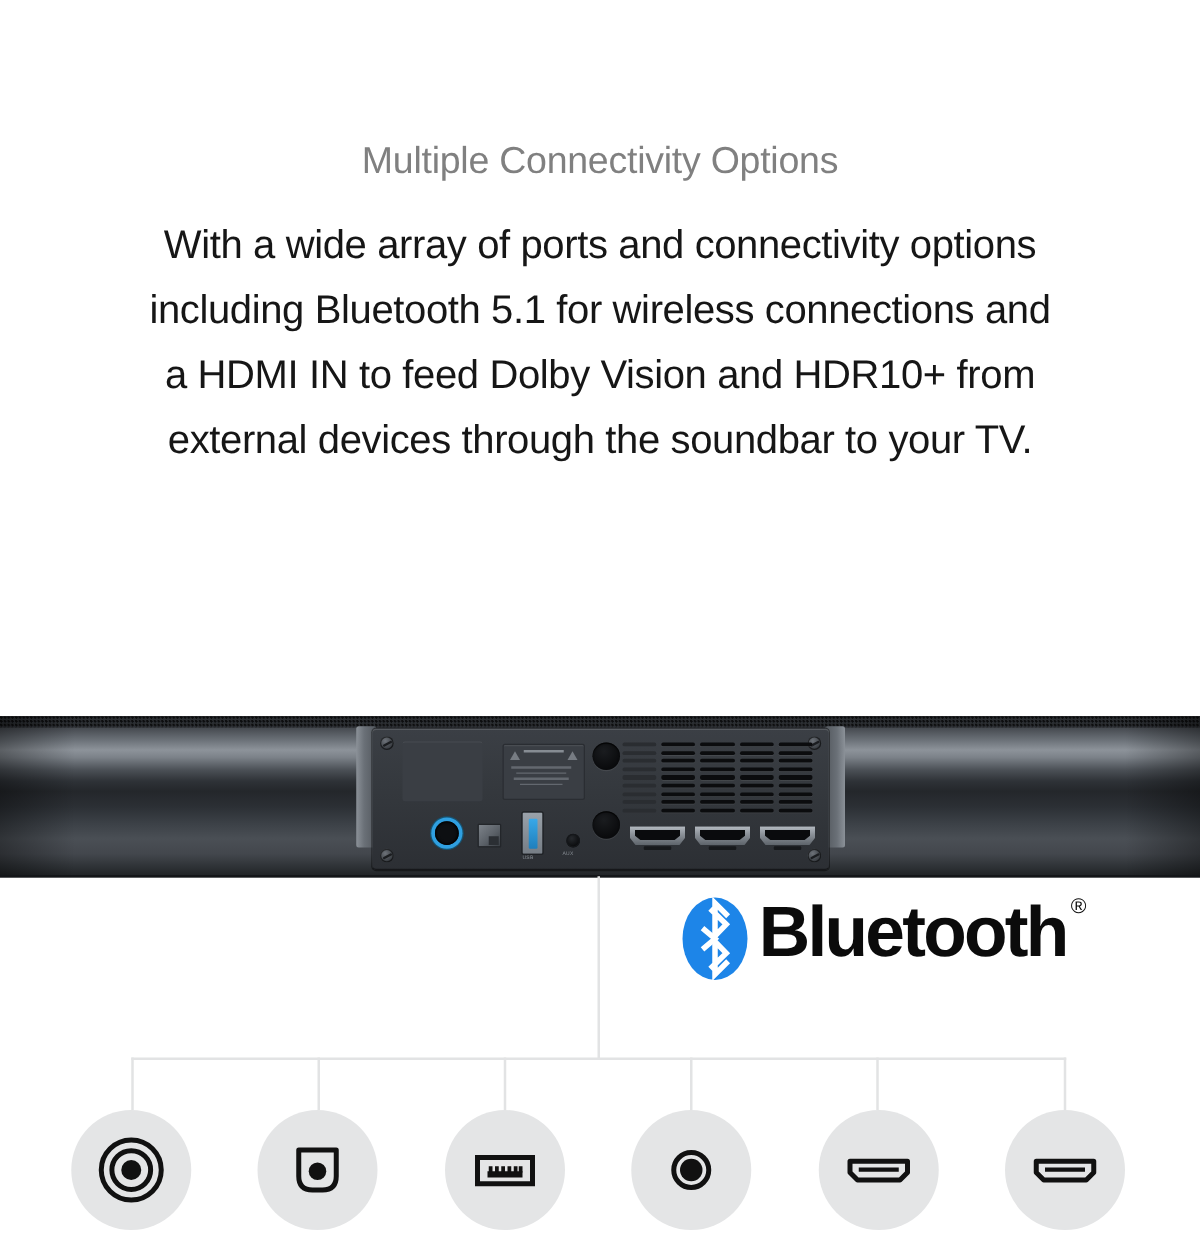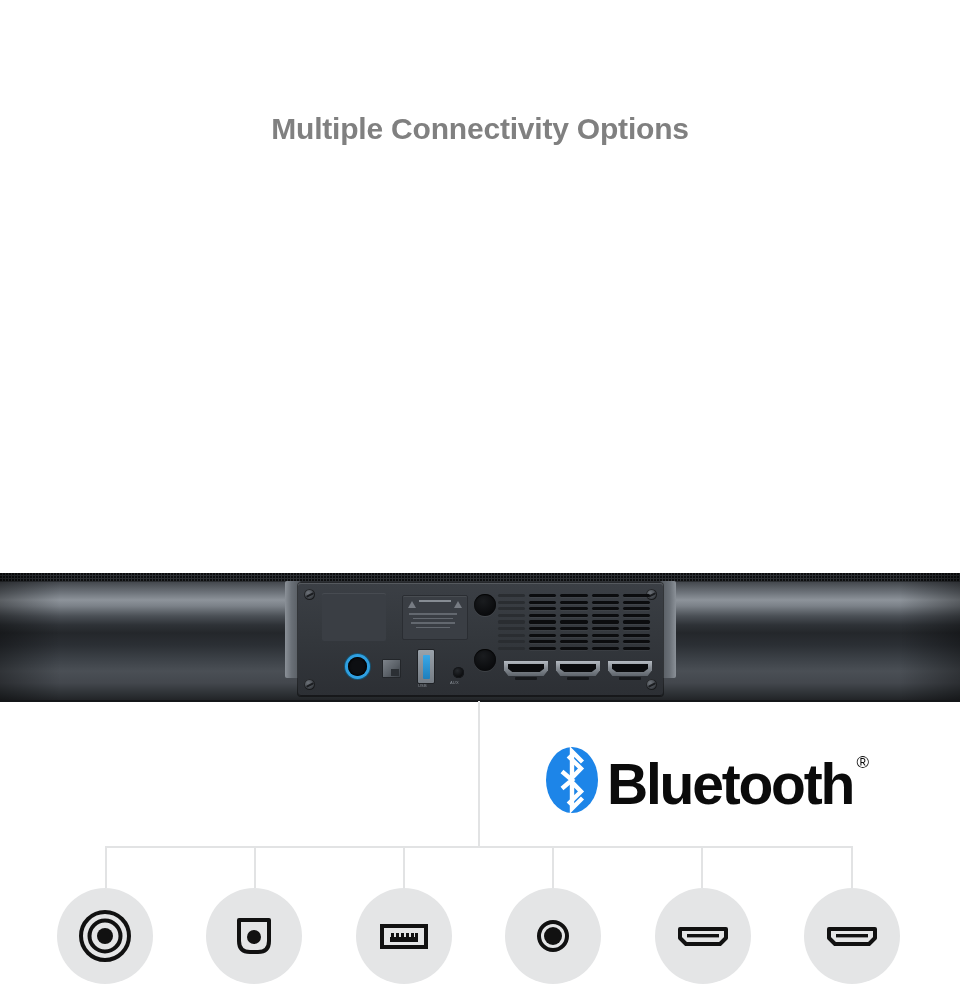--- a/index.html
+++ b/index.html
@@ -21,21 +21,21 @@
     position: absolute;
     top: 0;
     left: 0;
     width: 960px;
     text-align: center;
   }
   .eyebrow {
     margin: 0;
     padding-top: 114px;
     font-size: 30px;
-    font-weight: bold;
+    font-weight: normal;
     color: #808080;
     letter-spacing: -0.2px;
     line-height: 1;
   }
   .headline {
     margin: 0;
     padding-top: 19px;
     font-size: 53px;
     font-weight: bold;
     color: #0a0a0a;
@@ -368,23 +368,23 @@
   .line-h {
     position: absolute;
     height: 2px;
     background: #e2e3e4;
   }
 
   
   .bt-badge {
     position: absolute;
     left: 546px;
-    top: 745px;
+    top: 718px;
     display: flex;
-    align-items: flex-end;
+    align-items: flex-start;
     height: 68px;
   }
   .bt-mark {
     width: 52px;
     height: 66px;
     background: #1d85e8;
     border-radius: 26px / 33px;
     position: relative;
     flex: none;
   }
@@ -425,20 +425,21 @@
     display: flex;
     align-items: center;
     justify-content: center;
   }
 </style>
 </head>
 <body>
 
 <div class="text-block">
   <p class="eyebrow">Multiple Connectivity Options</p>
+  <p class="body-copy">With a wide array of ports and connectivity options including Bluetooth 5.1 for wireless connections and a HDMI IN to feed Dolby Vision and HDR10+ from external devices through the soundbar to your TV.</p>
 </div>
 
 <div class="soundbar">
   <div class="sb-body"></div>
   <div class="sb-topline"></div>
   <div class="sb-mesh"></div>
   <div class="sb-vig-l"></div>
   <div class="sb-vig-r"></div>
   <div class="sb-botline"></div>
 

